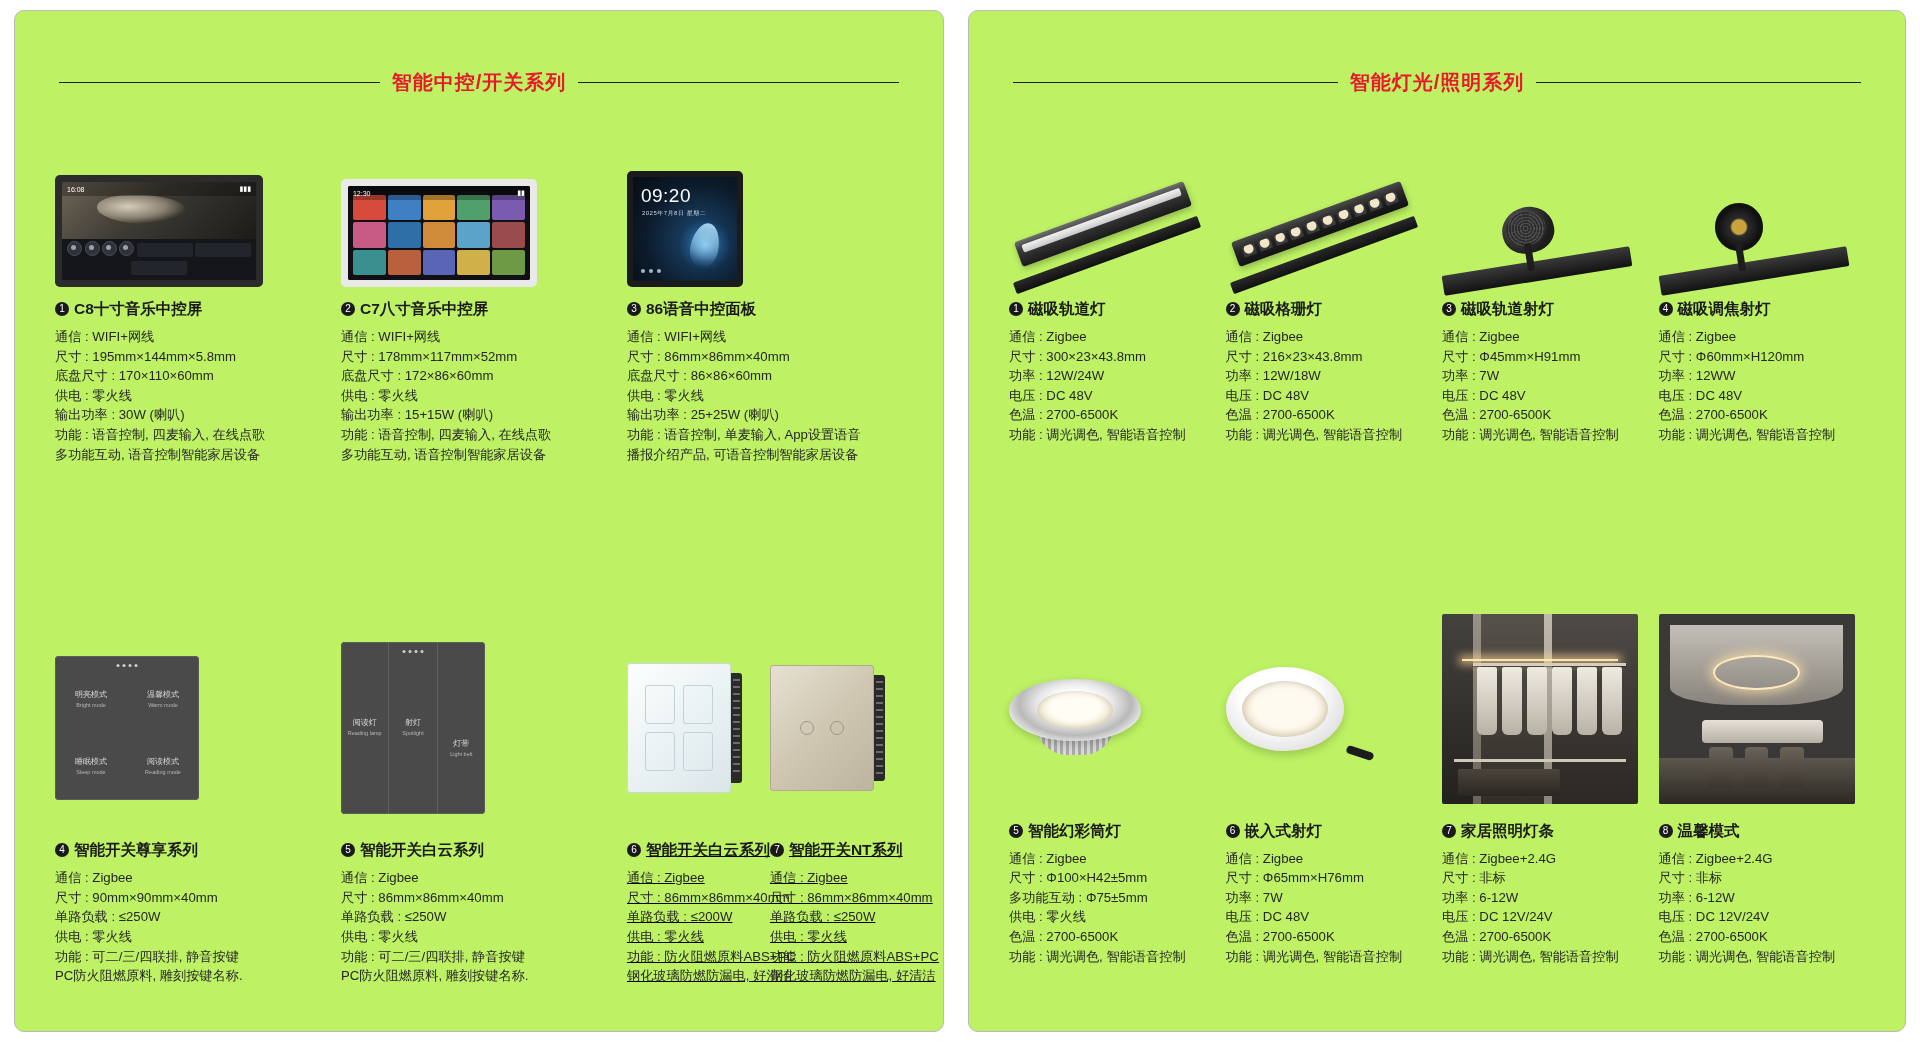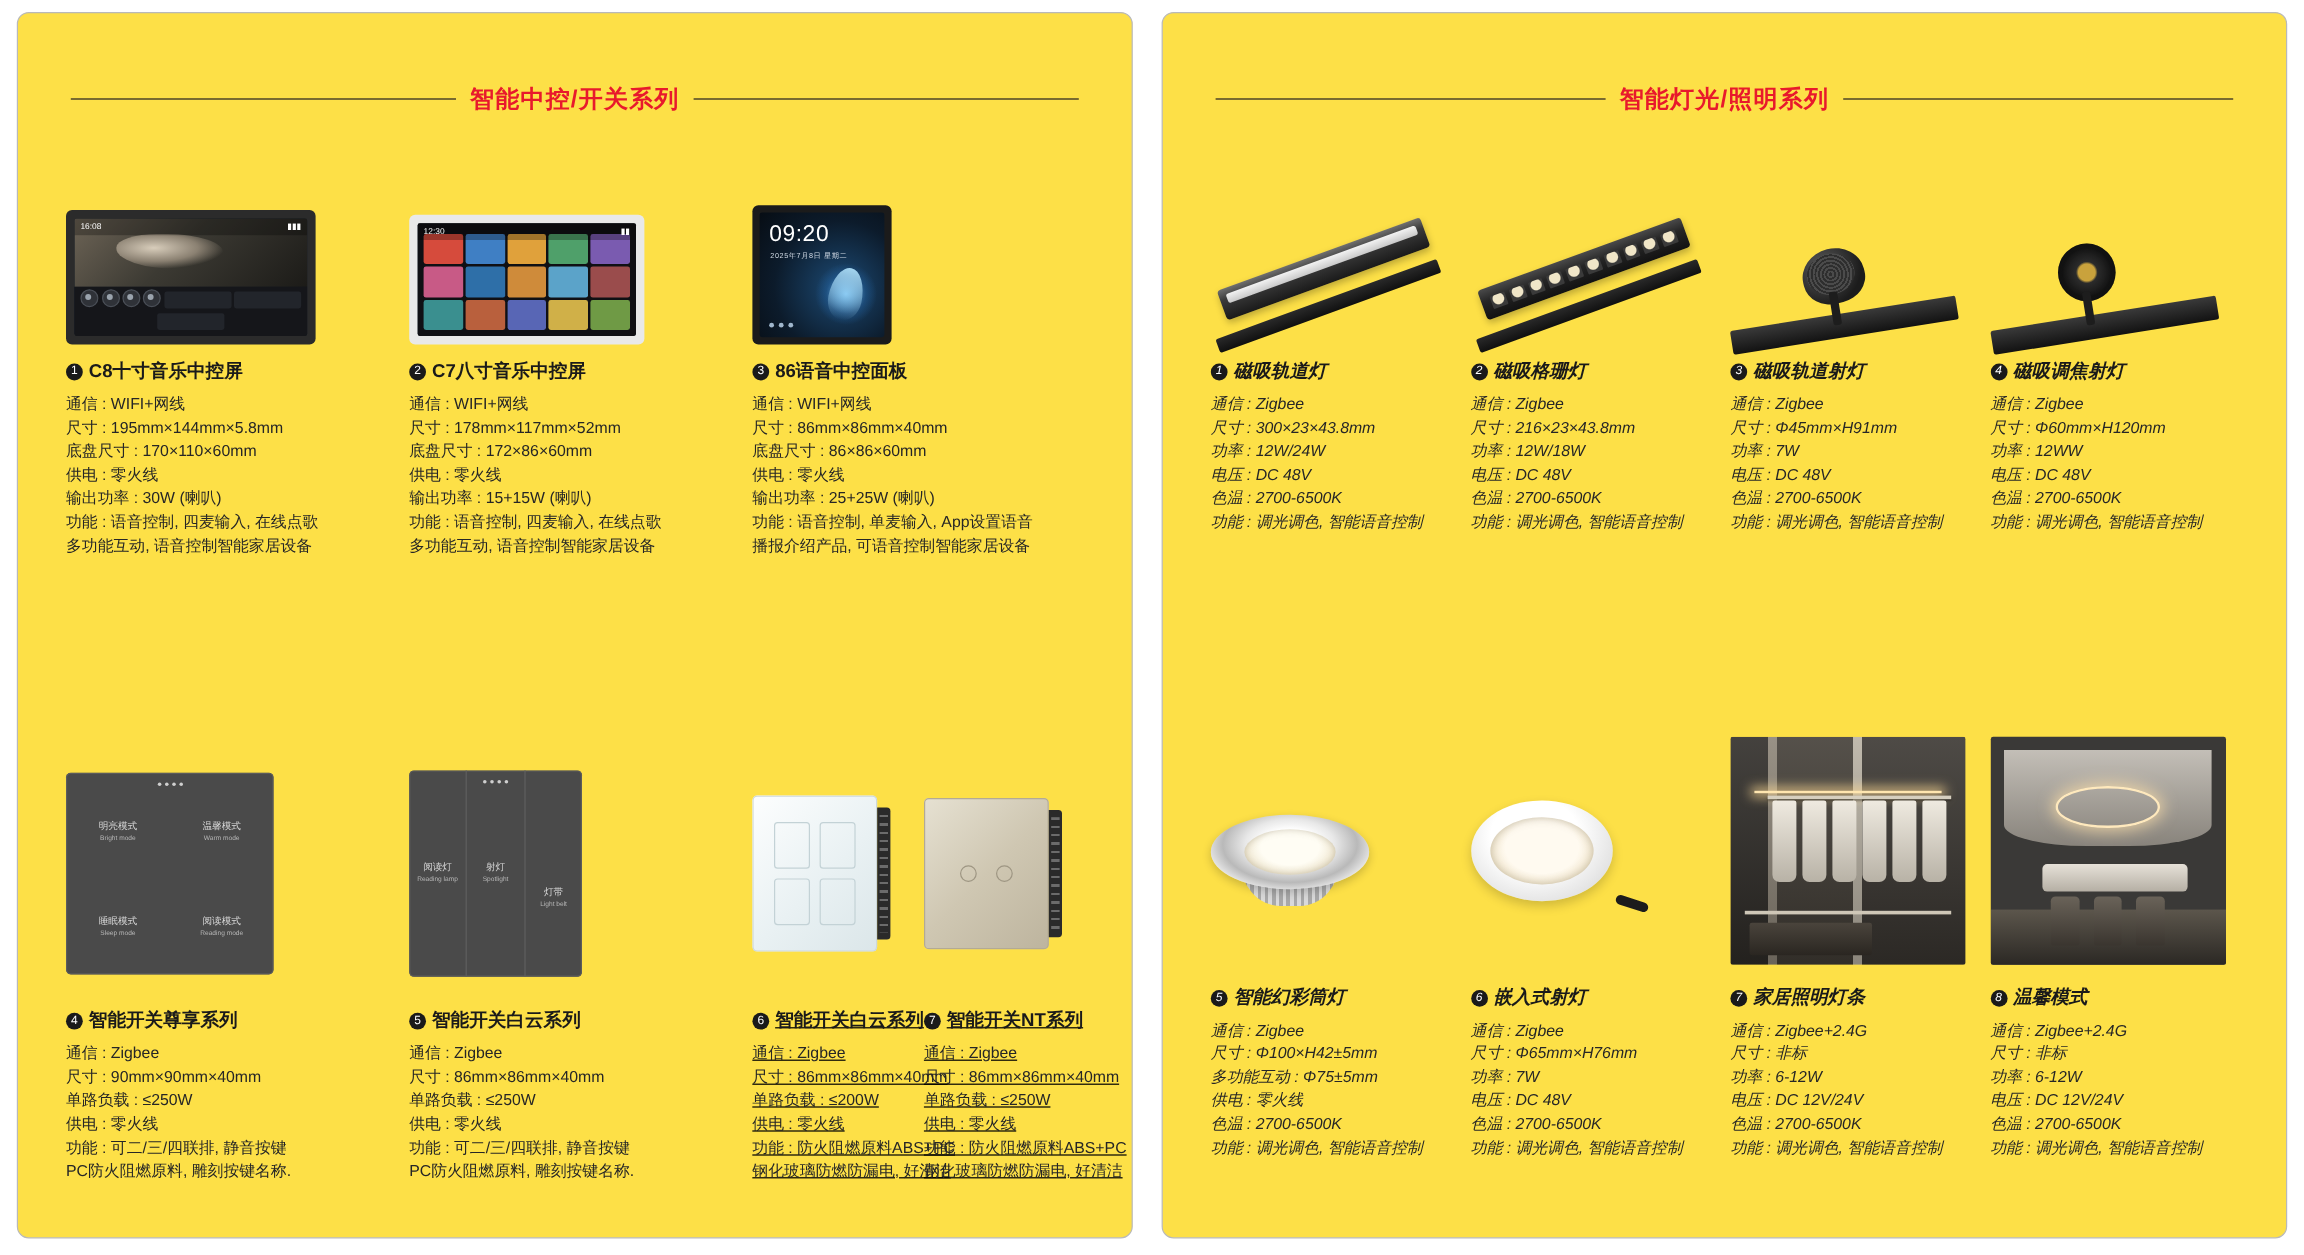--- a/index.html
+++ b/index.html
@@ -14,21 +14,21 @@
     height: 1046px;
     background: #ffffff;
     overflow: hidden;
   }
   .panel {
     position: absolute;
     top: 10px;
     height: 1022px;
     border: 1px solid #b9b9b9;
     border-radius: 10px;
-    background: #fde047;
+    background: #bef264;
     box-sizing: border-box;
   }
   .panel-left { left: 14px; width: 930px; }
   .panel-right { left: 968px; width: 938px; }
 
   .section-head {
     position: absolute;
     top: 58px;
     left: 44px;
     right: 44px;
@@ -58,21 +58,21 @@
     top: 148px;
     display: flex;
     flex-wrap: wrap;
   }
   .cell {
     box-sizing: border-box;
   }
   
   .panel-left .cell { width: 33.33%; }
   
-  .panel-right .cell { width: 25%; font-style: italic; }
+  .panel-right .cell { width: 25%; }
 
   .row-gap { height: 164px; width: 100%; }
 
   .img-box {
     height: 128px;
     display: flex;
     align-items: flex-end;
     margin-bottom: 12px;
   }
   .img-box.tall { height: 200px; align-items: center; }
@@ -473,21 +473,21 @@
         <div class="spec">供电 : 零火线</div>
         <div class="spec">输出功率 : 25+25W (喇叭)</div>
         <div class="spec">功能 : 语音控制, 单麦输入, App设置语音</div>
         <div class="spec">播报介绍产品, 可语音控制智能家居设备</div>
       </div>
 
       <div class="row-gap"></div>
 
       <div class="cell">
         <div class="img-box tall">
-          <div class="art sw-dark" style="width:144px;height:168px;padding-left:29px;">
+          <div class="art sw-dark" style="width:144px;height:144px;">
             <div class="leds">
                 <i></i>
                 <i></i>
                 <i></i>
                 <i></i>
               </div>
             <div class="sw-quad">
               <div class="sw-lbl"><span>明亮模式</span><small>Bright mode</small></div>
               <div class="sw-lbl"><span>温馨模式</span><small>Warm mode</small></div>
               <div class="sw-lbl"><span>睡眠模式</span><small>Sleep mode</small></div>

